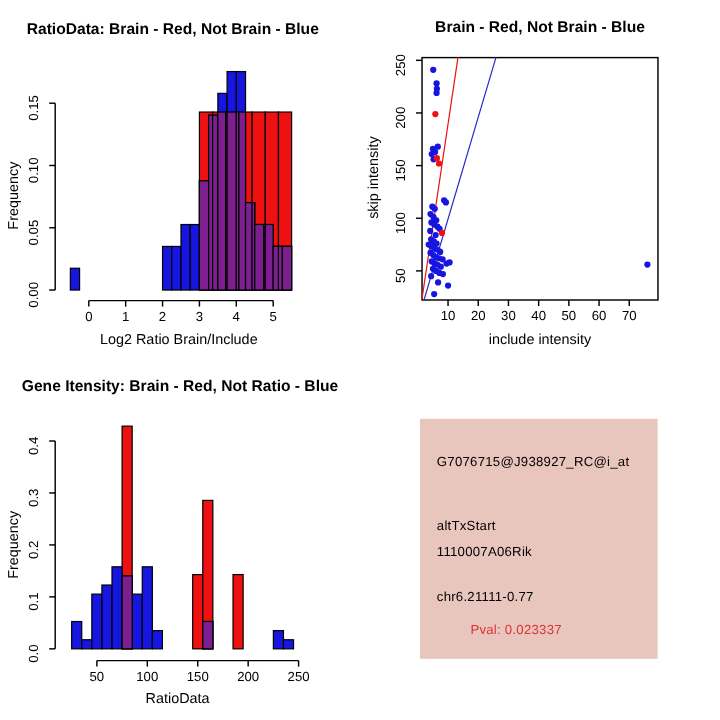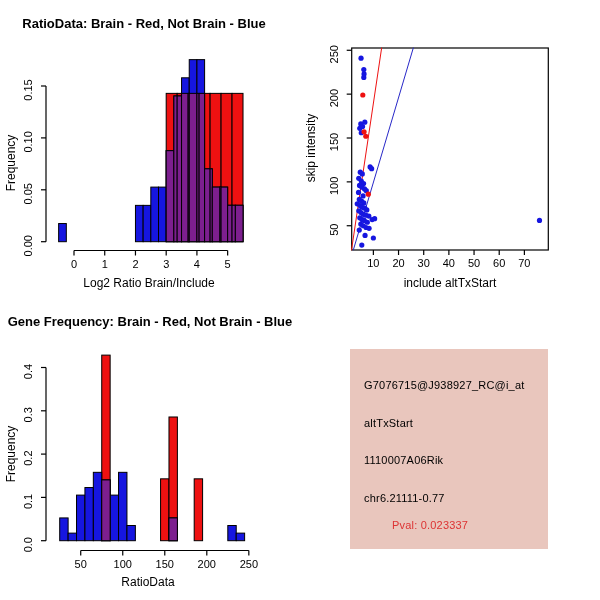--- a/index.html
+++ b/index.html
@@ -16,21 +16,21 @@
   .t-bl{left:0px;top:314px;width:300px;}
   .x-tl{left:24px;top:276px;width:250px;}
   .x-tr{left:350px;top:276px;width:200px;}
   .x-bl{left:23px;top:575px;width:250px;}
   .ylab{width:150px;transform:rotate(-90deg);}
   .y-tl{left:-64px;top:156px;}
   .y-tr{left:236px;top:141px;}
   .y-bl{left:-64px;top:447px;}
   #info-box{position:absolute;left:350px;top:349px;width:198px;height:200px;}
   #info-box .line{position:absolute;left:14px;font-size:11px;color:#000;letter-spacing:0.2px;white-space:nowrap;}
-  .l1{top:30px;} .l2{top:68px;} .l3{top:105px;} .l4{top:143px;}
+  .l1{top:30px;} .l2{top:84px;} .l3{top:105px;} .l4{top:143px;}
   .l5{top:170px;padding-left:28px;}
 </style>
 </head>
 <body>
 
 <div id="app">
 
   <svg id="svg-tl" width="300" height="300">
       <rect x="166.19" y="93.3698" width="10.970610000000022" height="148.3302" fill="#ee1111" stroke="#000" stroke-width="1"></rect>
       <rect x="177.16061000000002" y="93.3698" width="10.970609999999965" height="148.3302" fill="#ee1111" stroke="#000" stroke-width="1"></rect>
@@ -213,25 +213,26 @@
       <text x="122.75" y="267.5" font-size="11px" font-family="Liberation Sans, sans-serif" fill="#000" text-anchor="middle">100</text>
       <line x1="164.775" y1="250.5" x2="164.775" y2="255.5" stroke="#000" stroke-width="1.2"></line>
       <text x="164.775" y="267.5" font-size="11px" font-family="Liberation Sans, sans-serif" fill="#000" text-anchor="middle">150</text>
       <line x1="206.8" y1="250.5" x2="206.8" y2="255.5" stroke="#000" stroke-width="1.2"></line>
       <text x="206.8" y="267.5" font-size="11px" font-family="Liberation Sans, sans-serif" fill="#000" text-anchor="middle">200</text>
       <line x1="248.825" y1="250.5" x2="248.825" y2="255.5" stroke="#000" stroke-width="1.2"></line>
       <text x="248.825" y="267.5" font-size="11px" font-family="Liberation Sans, sans-serif" fill="#000" text-anchor="middle">250</text>
     </svg>
 
   <div class="title t-tl">RatioData: Brain - Red, Not Brain - Blue</div>
-  <div class="title t-bl">Gene Frequency: Brain - Red, Not Brain - Blue</div>
+  <div class="title t-tr">Brain - Red, Not Brain - Blue</div>
+  <div class="title t-bl">Gene Itensity: Brain - Red, Not Ratio - Blue</div>
 
   <div class="axis-label x-tl">Log2 Ratio Brain/Include</div>
   <div class="axis-label ylab y-tl">Frequency</div>
-  <div class="axis-label x-tr">include altTxStart</div>
+  <div class="axis-label x-tr">include intensity</div>
   <div class="axis-label ylab y-tr">skip intensity</div>
   <div class="axis-label x-bl">RatioData</div>
   <div class="axis-label ylab y-bl">Frequency</div>
 
   <div id="info-box" style="background: rgb(233, 198, 189); text-align: center;">
     <span class="line l1">G7076715@J938927_RC@i_at</span>
     <span class="line l2">altTxStart</span>
     <span class="line l3">1110007A06Rik</span>
     <span class="line l4">chr6.21111-0.77</span>
     <span class="line l5" style="color: rgb(221, 51, 51);">Pval: 0.023337</span>

